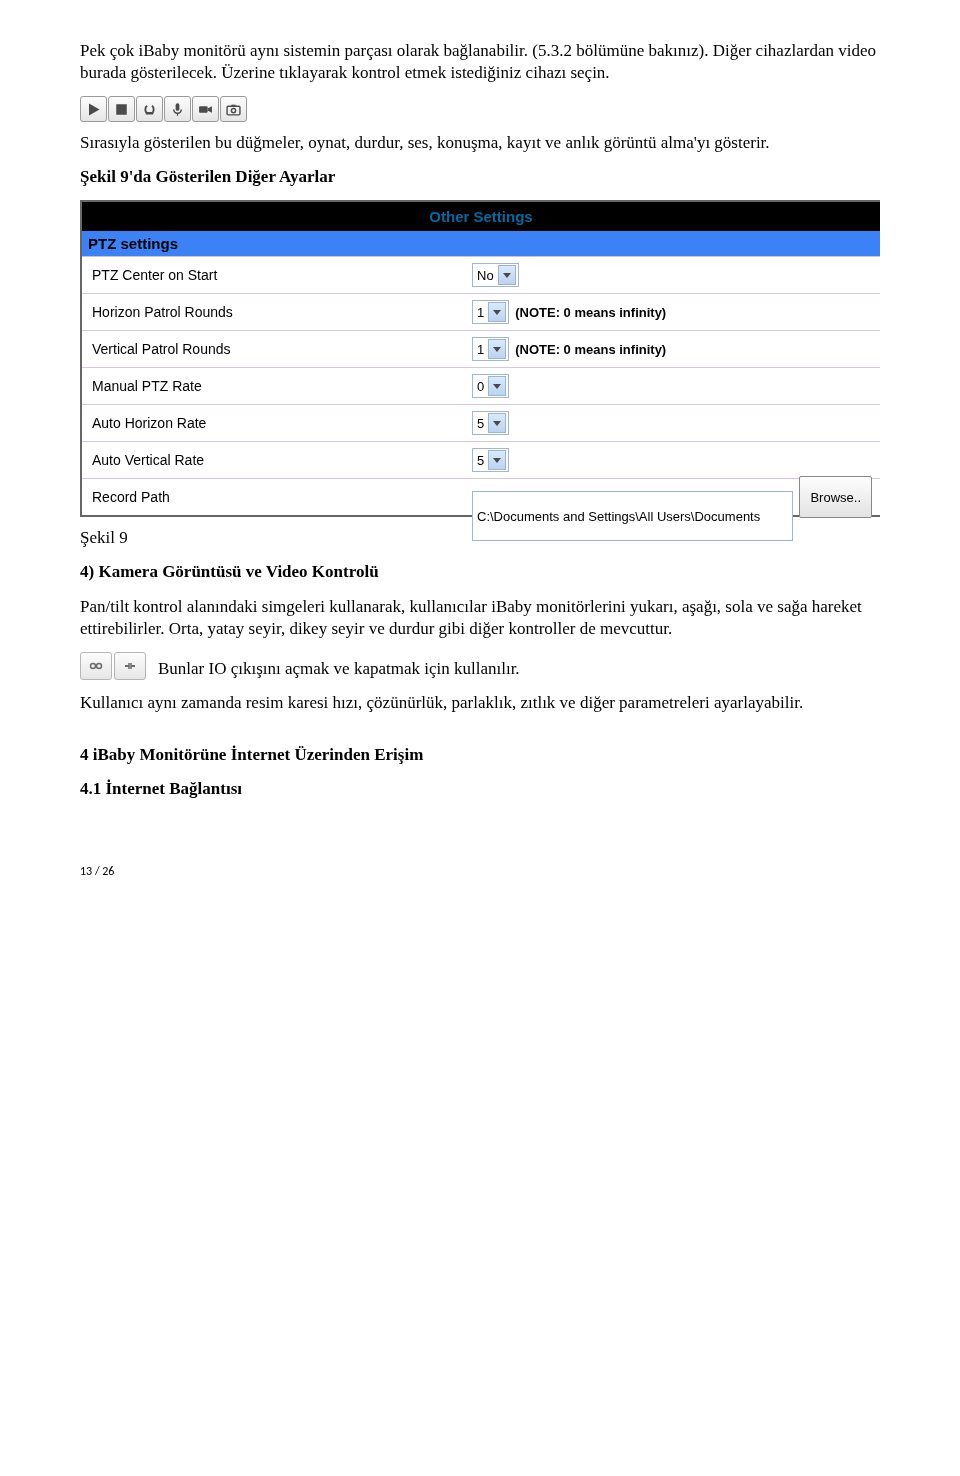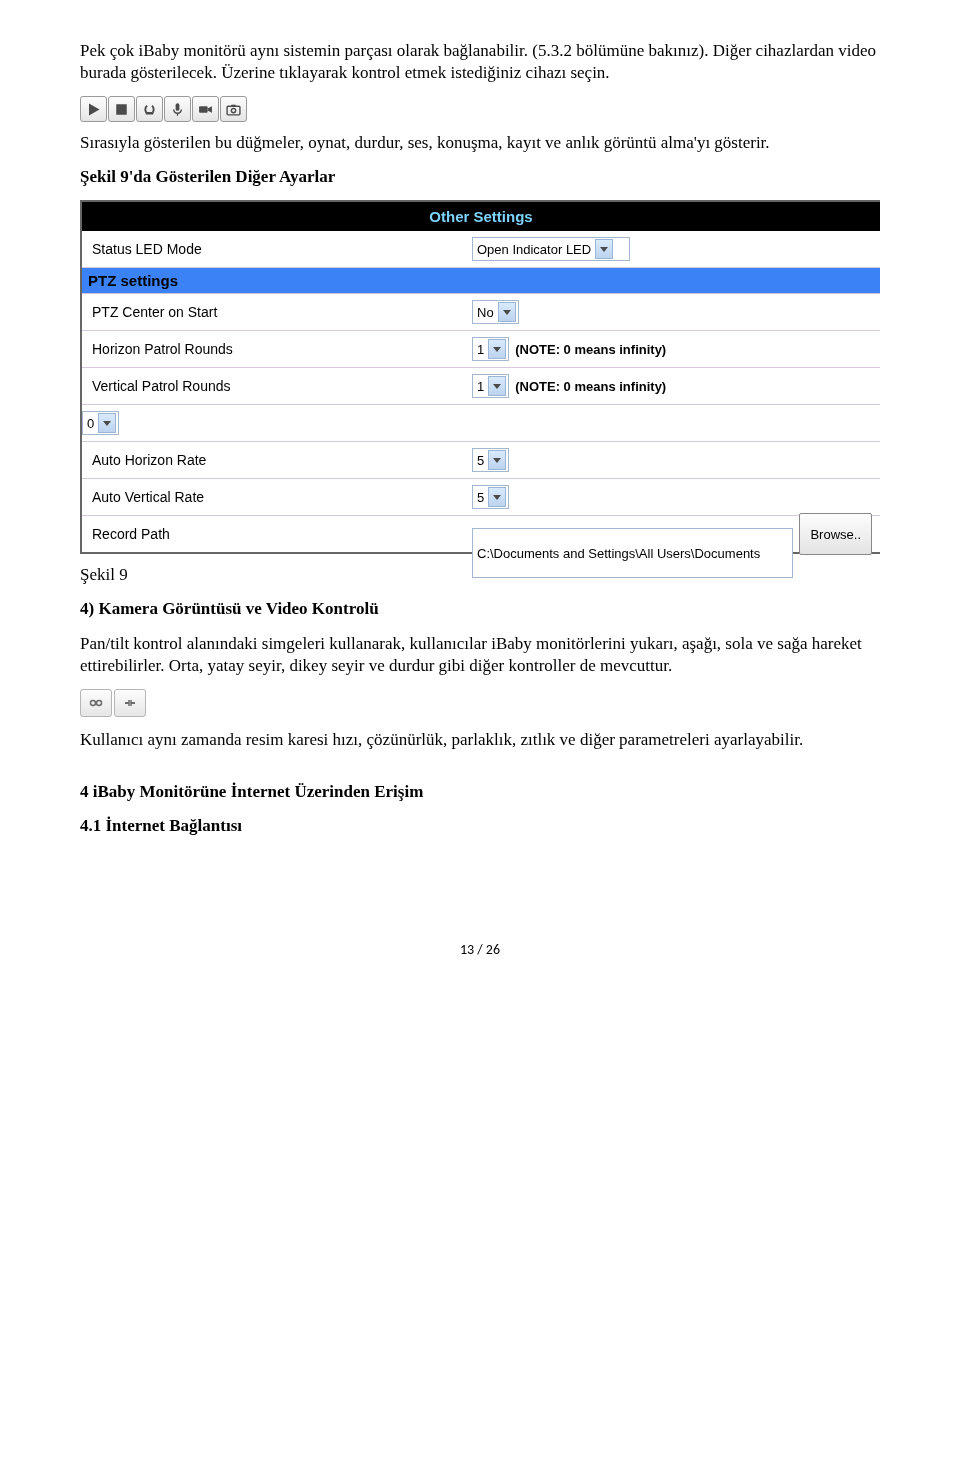--- a/index.html
+++ b/index.html
@@ -56,21 +56,21 @@
     background:#fff;
     margin: 8px 0 10px 0;
     font-family: Tahoma, Arial, sans-serif;
     font-size: 14px;
     color:#000;
     width:100%;
     box-sizing:border-box;
   }
   .panel-header {
     background:#000;
-    color:#7dd3fc;
+    color:#0369a1;
     font-weight:bold;
     text-align:center;
     padding:6px 0;
     font-size:15px;
   }
   .panel-row {
     display:flex;
     align-items:center;
     border-bottom:1px solid #d8c8dc;
     height:36px;
@@ -129,24 +129,23 @@
   .btn {
     border:1px solid #888;
     background:linear-gradient(#fdfdfd,#e3e3e3);
     height:24px;
     padding:8px 10px;
     font-size:13px;
     display:flex;align-items:center;
     border-radius:2px;
   }
   .page-num {
-    text-align:center;
     font-family:Calibri, Arial, sans-serif;
-    font-size:14px;
-    margin-top:104px;
+    font-size:12px;
+    margin-top:64px;
   }
   .io-wrap{display:flex;align-items:flex-end;gap:6px;margin:10px 0 12px 0;}
 </style>
 </head>
 <body>
 
 <p class="para">Pek çok iBaby monitörü aynı sistemin parçası olarak bağlanabilir. (5.3.2 bölümüne bakınız). Diğer cihazlardan video burada gösterilecek. Üzerine tıklayarak kontrol etmek istediğiniz cihazı seçin.</p>
 
 <div class="icon-row">
   <div class="tbtn">
@@ -188,29 +187,20 @@
     </div>
 </div>
 
 <p class="para">Sırasıyla gösterilen bu düğmeler, oynat, durdur, ses, konuşma, kayıt ve anlık görüntü alma'yı gösterir.</p>
 
 <p class="para bold">Şekil 9'da Gösterilen Diğer Ayarlar</p>
 
 <div class="settings-panel">
   <div class="panel-header">Other Settings</div>
 
-  <div class="panel-row">
-    <div class="panel-label">Status LED Mode</div>
-    <div class="panel-ctrl">
-      <div class="sel" style="min-width:150px;">
-        <span>Open Indicator LED</span>
-          <span class="arrow"></span>
-      </div>
-    </div>
-  </div>
 
   <div class="panel-section">PTZ settings</div>
 
   <div class="panel-row">
     <div class="panel-label">PTZ Center on Start</div>
     <div class="panel-ctrl">
       <div class="sel">
           <span>No</span>
           <span class="arrow"></span>
         </div>
@@ -233,20 +223,21 @@
     <div class="panel-ctrl">
       <div class="sel">
           <span>1</span>
           <span class="arrow"></span>
         </div>
       <span class="note">(NOTE: 0 means infinity)</span>
     </div>
   </div>
 
   <div class="panel-row">
+    <div class="panel-label">Manual PTZ Rate</div>
     <div class="panel-ctrl">
       <div class="sel">
           <span>0</span>
           <span class="arrow"></span>
         </div>
     </div>
   </div>
 
   <div class="panel-row">
     <div class="panel-label">Auto Horizon Rate</div>
@@ -294,20 +285,21 @@
           <circle cx="11" cy="5" r="2.5" fill="none" stroke="#6b6b6b" stroke-width="1.5"></circle>
         </svg>
       </span>
     <span class="sbtn">
         <svg viewBox="0 0 16 10">
           <path d="M3 5h4M9 5h4" stroke="#6b6b6b" stroke-width="2"></path>
           <path d="M7 2v6M9 2v6" stroke="#6b6b6b" stroke-width="1.5"></path>
         </svg>
       </span>
   </span>
+  <span class="para" style="margin:0;">Bunlar IO çıkışını açmak ve kapatmak için kullanılır.</span>
 </div>
 
 <p class="para">Kullanıcı aynı zamanda resim karesi hızı, çözünürlük, parlaklık, zıtlık ve diğer parametreleri ayarlayabilir.</p>
 
 <p class="para bold" style="margin-top:30px;">4 iBaby Monitörüne İnternet Üzerinden Erişim</p>
 
 <p class="para bold">4.1 İnternet Bağlantısı</p>
 
 <div class="page-num">13 / 26</div>
 

